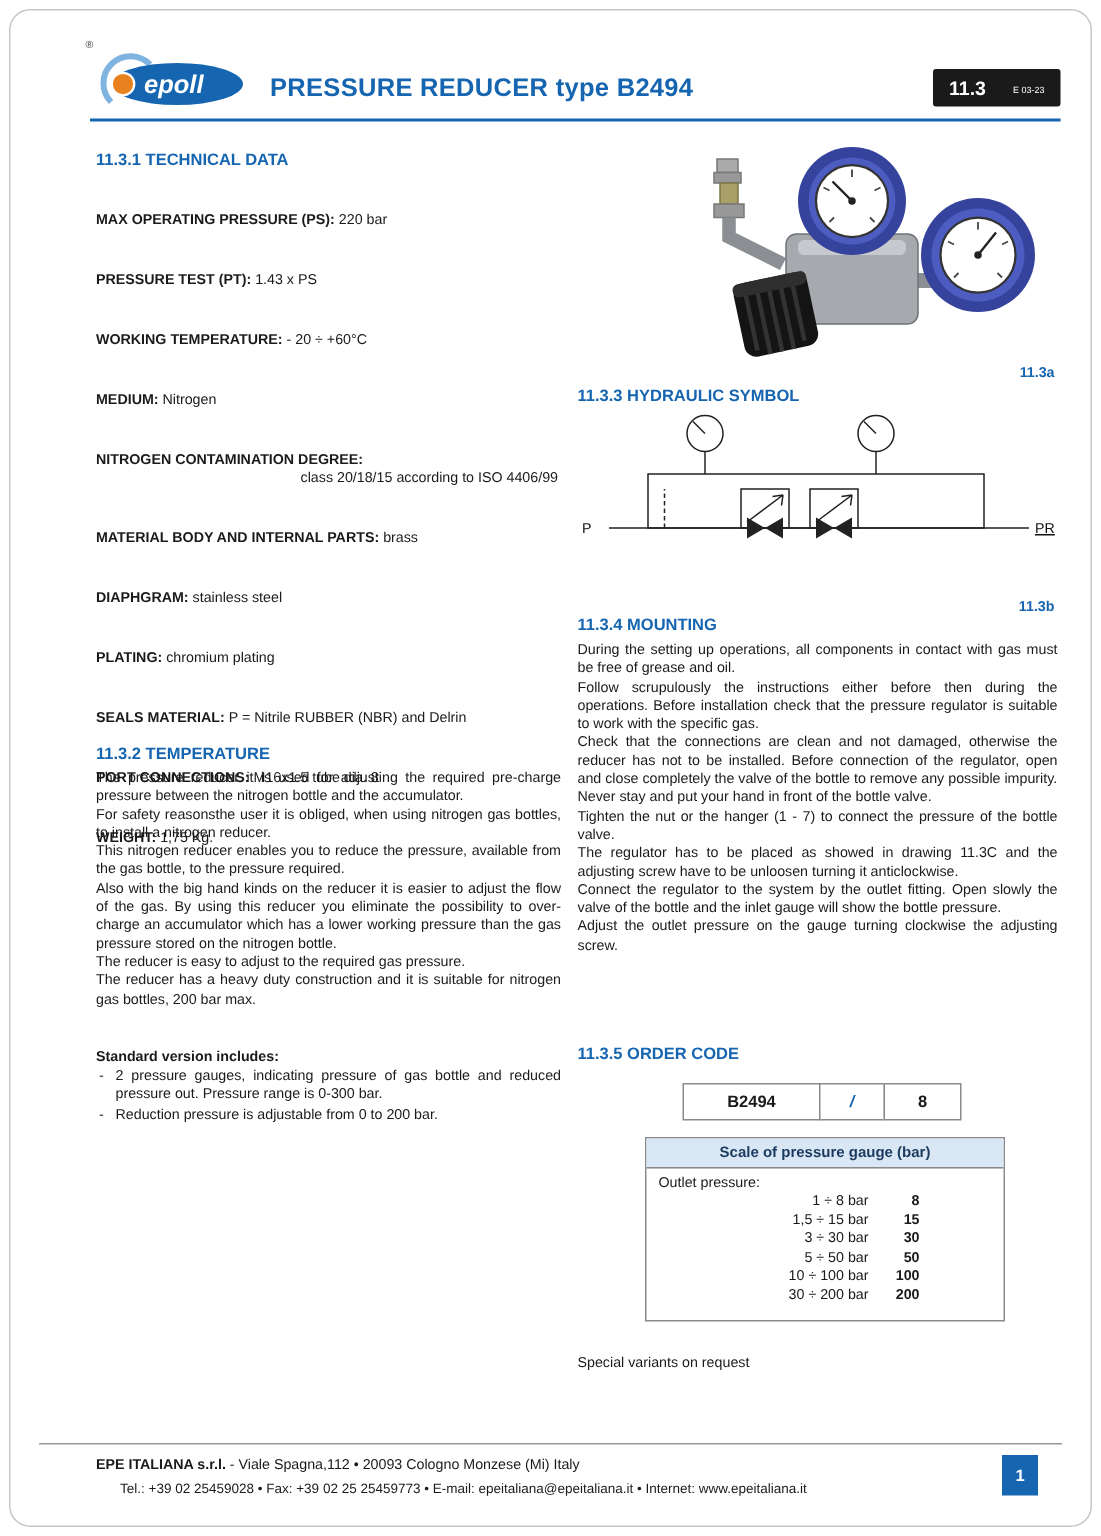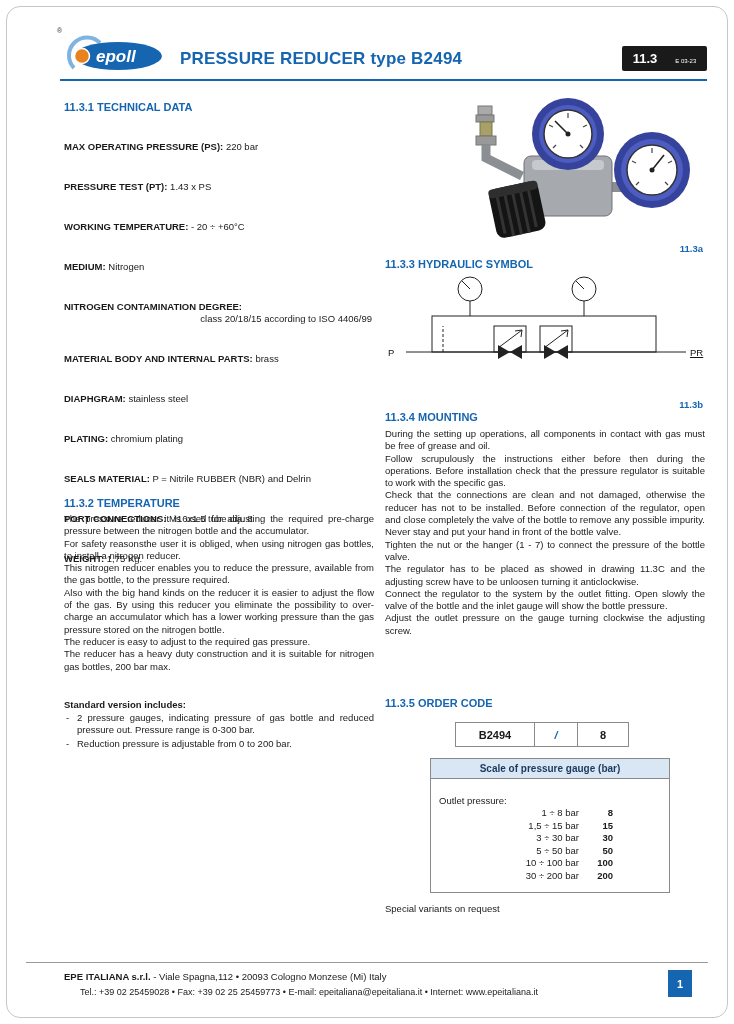--- a/index.html
+++ b/index.html
@@ -52,28 +52,28 @@
   
   .mounting { position:absolute; left:385px; top:411px; width:320px; }
   .mounting .h-blue { margin-bottom:5px; }
 
   
   .order-head { position:absolute; left:385px; top:697px; }
   .order-code { position:absolute; left:455px; top:722px; display:flex; }
   .oc-cell { border:1px solid #8a8a8a; height:25px; display:flex; align-items:center; justify-content:center;
     font-size:11px; background:#fff; }
   .oc-cell + .oc-cell { margin-left:-1px; }
-  .oc-code { width:80px; font-weight:bold; }
+  .oc-code { width:92px; font-weight:bold; }
   .oc-sep { width:44px; color:#1565b0; font-weight:bold; font-style:italic; }
   .oc-size { width:52px; font-weight:bold; }
 
   .scale-table { position:absolute; left:430px; top:758px; width:240px; border:1px solid #8a8a8a; background:#fff; }
   .scale-title { background:#d9e6f4; color:#1a3a5e; font-weight:bold; font-size:10px; text-align:center;
     padding:4px 0; border-bottom:1px solid #8a8a8a; }
-  .scale-body { padding:4px 10px 9px 8px;margin-top:12px; }
+  .scale-body { padding:4px 10px 9px 8px; }
   .outlet-label { font-size:9.5px; margin-bottom:1px; }
   .scale-row { display:flex; font-size:9.5px; line-height:12.6px; }
   .scale-range { width:140px; text-align:right; }
   .scale-code { width:34px; font-weight:bold; text-align:right; }
   .note { position:absolute; left:385px; top:903px; font-size:9.5px; }
 
   
   .footer-rule { position:absolute; left:26px; top:962px; width:682px; height:1px; background:#9a9a9a; }
   .footer-line1 { position:absolute; left:64px; top:971px; font-size:9.5px; }
   .footer-company { font-weight:bold; }

